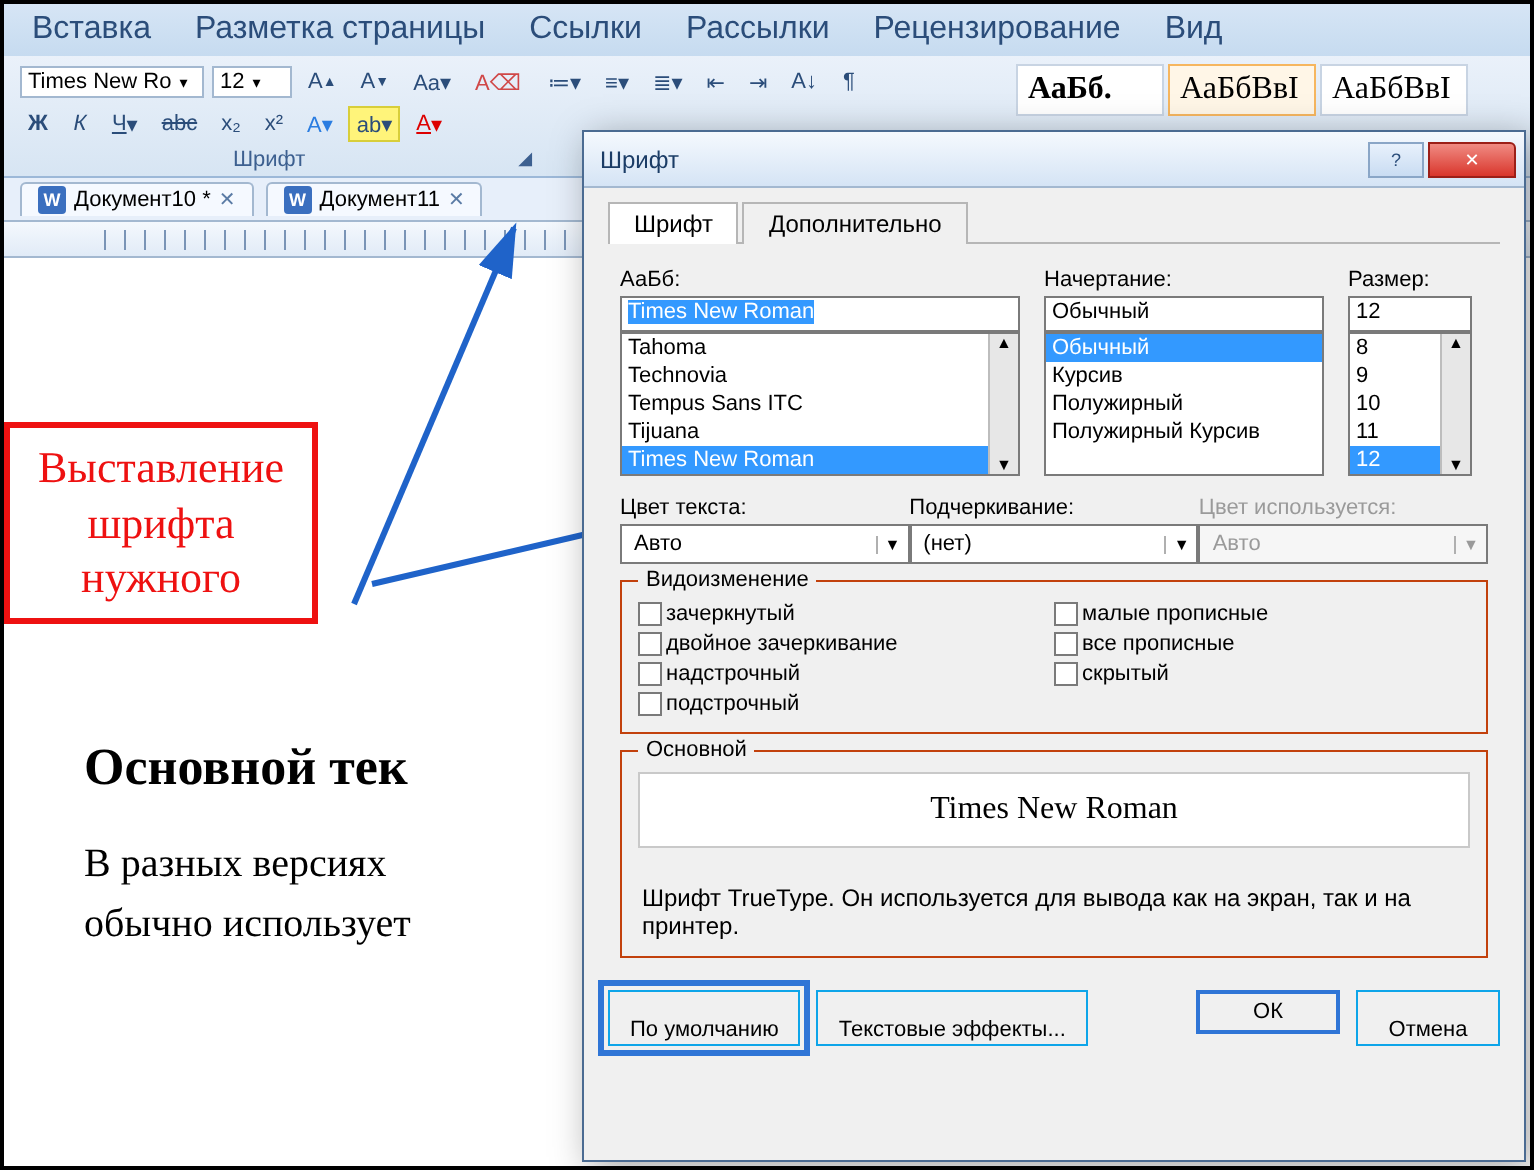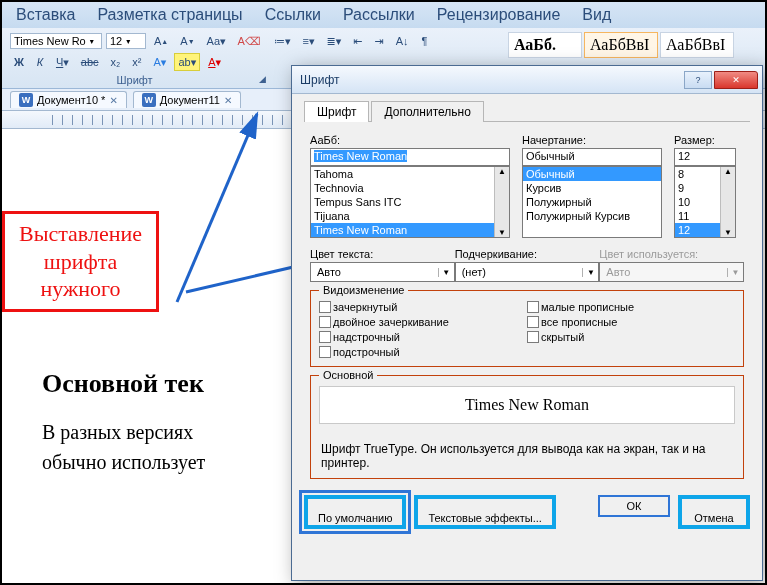--- a/index.html
+++ b/index.html
@@ -71,21 +71,21 @@
   .fieldset .leg { position:relative; top:-13px; background:#f0f0f0; padding:0 4px; font-size:11px; display:inline-block;}
   .checks { display:flex; margin-top:-8px;}
   .checks .colc { flex:1; display:flex; flex-direction:column; gap:3px;}
   .chk { display:flex; align-items:center; gap:2px; font-size:11px;}
   .chk .box { width:12px;height:12px;border:1px solid #7a7a7a;background:#fff;}
   
   .preview { border:1px solid #c9c9c9; height:38px; background:#fff; display:flex; align-items:center; justify-content:center; font-family:"Times New Roman",serif; font-size:16px; margin-top:-8px;}
   .hint { font-size:12px; margin:18px 2px 0 2px;}
   
   .dlg-foot { display:flex; gap:8px; justify-content:flex-start; padding: 8px 12px 10px 12px; }
-  .dlg-btn { background:#f0f0f0; border:4px solid #0ea5e9; padding:13px 10px; font-size:11px; min-width:72px; height:22px;}
+  .dlg-btn { background:#f0f0f0; border:1px solid #0ea5e9; padding:13px 10px; font-size:11px; min-width:72px; height:22px;}
   .dlg-btn.def { border:2px solid #2f75d6; padding:2px 9px;}
   .dlg-btn.hl { outline:3px solid #2f75d6; outline-offset:2px;}
   .spacer { flex:1; }
 </style>
 </head>
 <body>
 
 <div class="ribbon-tabs">
   <span>Вставка</span>
   <span>Разметка страницы</span>

